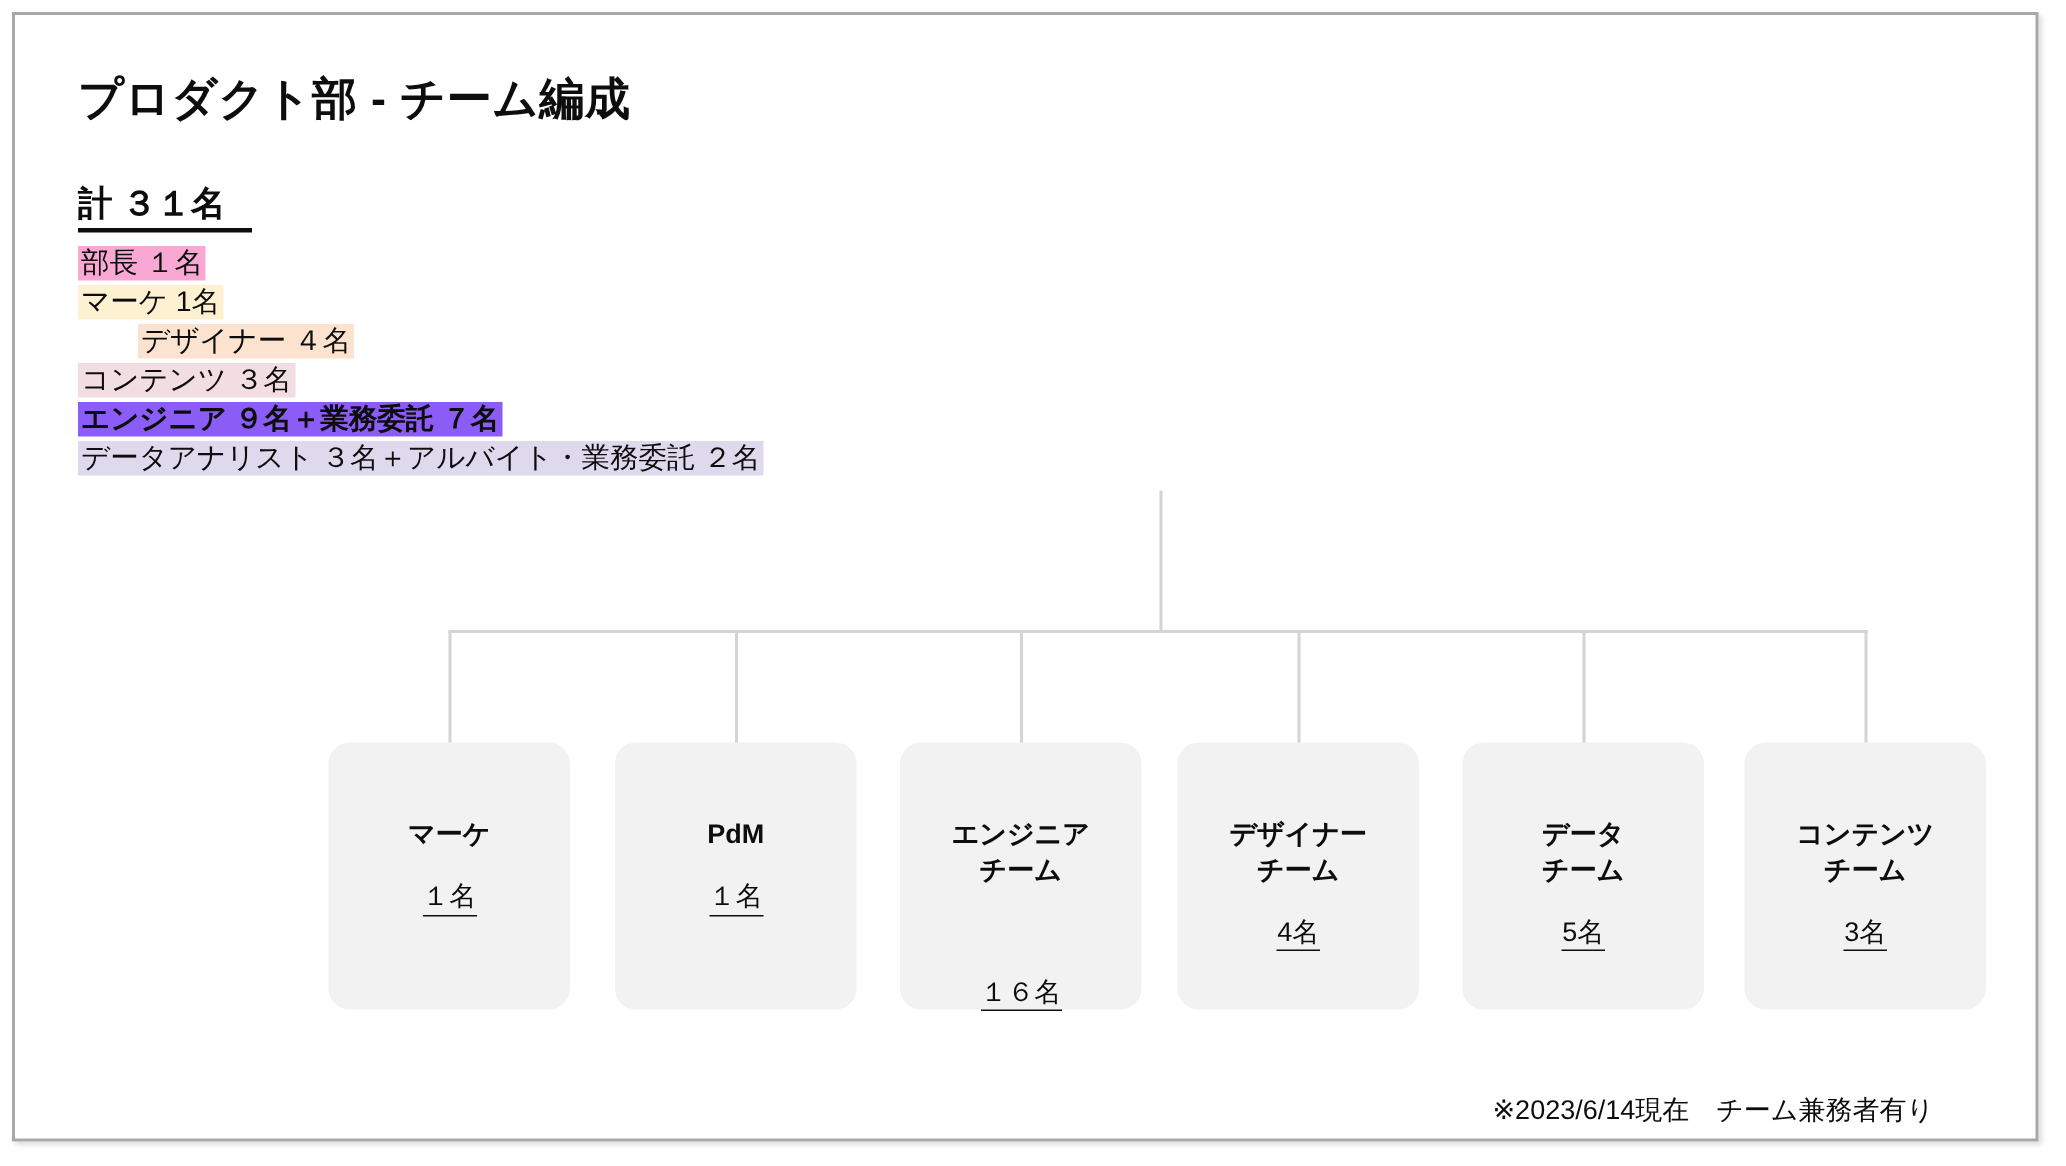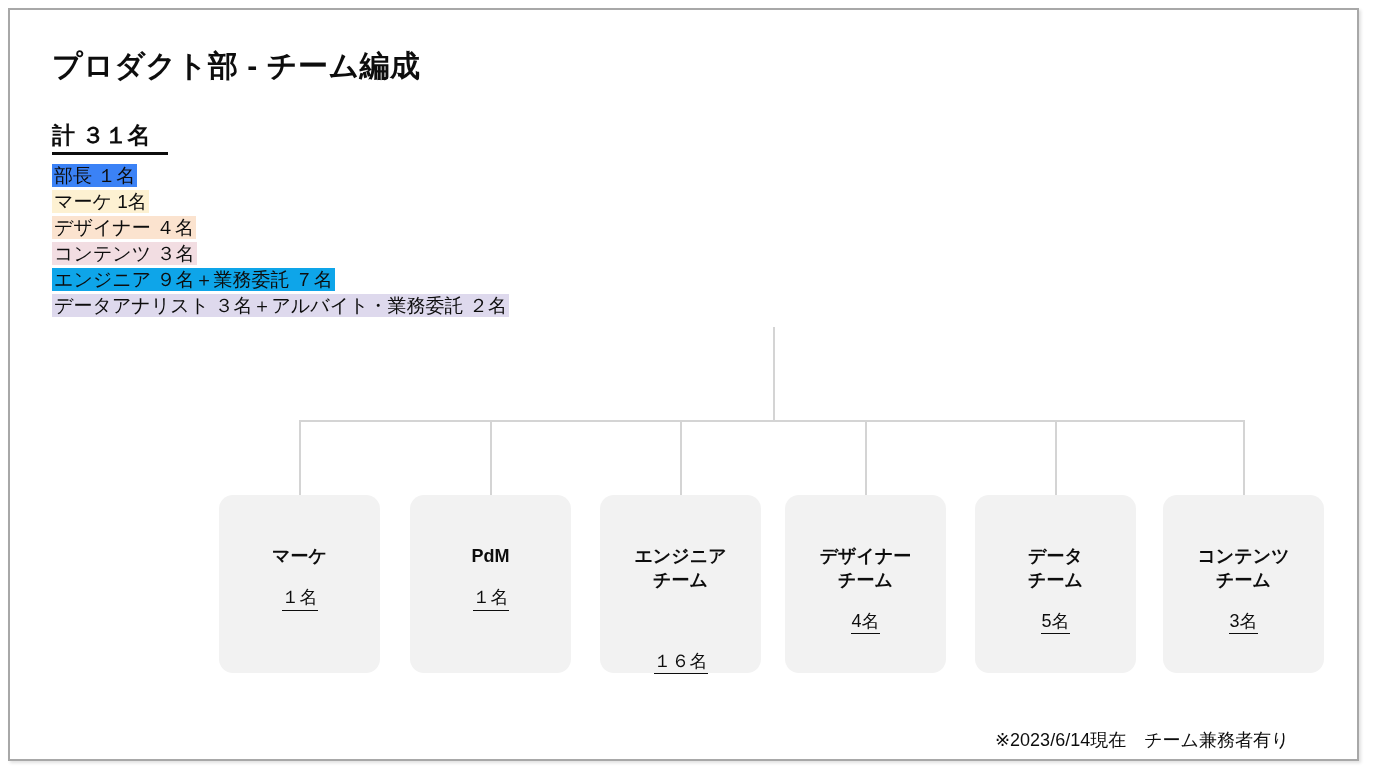--- a/index.html
+++ b/index.html
@@ -149,25 +149,25 @@
 </head>
 <body>
 
 <div id="slide">
 
   <div id="page-title">プロダクト部 - チーム編成</div>
 
   <div id="summary">
     <div id="summary-total">計 ３１名</div>
     <div id="summary-list">
-      <div class="summary-row"><span class="hl" style="background-color: #3b82f6; margin-top: 13px;">部長 １名</span></div>
+      <div class="summary-row"><span class="hl" style="background-color: #f9a8d4; margin-top: 13px;">部長 １名</span></div>
       <div class="summary-row"><span class="hl" style="background-color: rgb(253, 241, 210);">マーケ 1名</span></div>
-      <div class="summary-row"><span class="hl" style="background-color: rgb(251, 227, 207);"> デザイナー ４名</span></div>
+      <div class="summary-row"><span class="hl" style="background-color: rgb(251, 227, 207); margin-left: 40px;"> デザイナー ４名</span></div>
       <div class="summary-row"><span class="hl" style="background-color: rgb(242, 221, 226);"> コンテンツ ３名</span></div>
-      <div class="summary-row"><span class="hl" style="background-color: #0ea5e9;"> エンジニア ９名＋業務委託 ７名</span></div>
+      <div class="summary-row"><span class="hl" style="background-color: #8b5cf6; font-weight: bold;"> エンジニア ９名＋業務委託 ７名</span></div>
       <div class="summary-row"><span class="hl" style="background-color: rgb(222, 217, 237);"> データアナリスト ３名＋アルバイト・業務委託 ２名</span></div>
     </div>
   </div>
 
   <div id="chart-area">
 
     <div class="conn conn-v" style="left:763px; top:317px; height:95px;"></div>
     <div class="conn conn-h" style="left:289px; top:410px; width:946px;"></div>
 
     <div class="conn conn-v" style="left:289px;  top:410px; height:76px;"></div>

